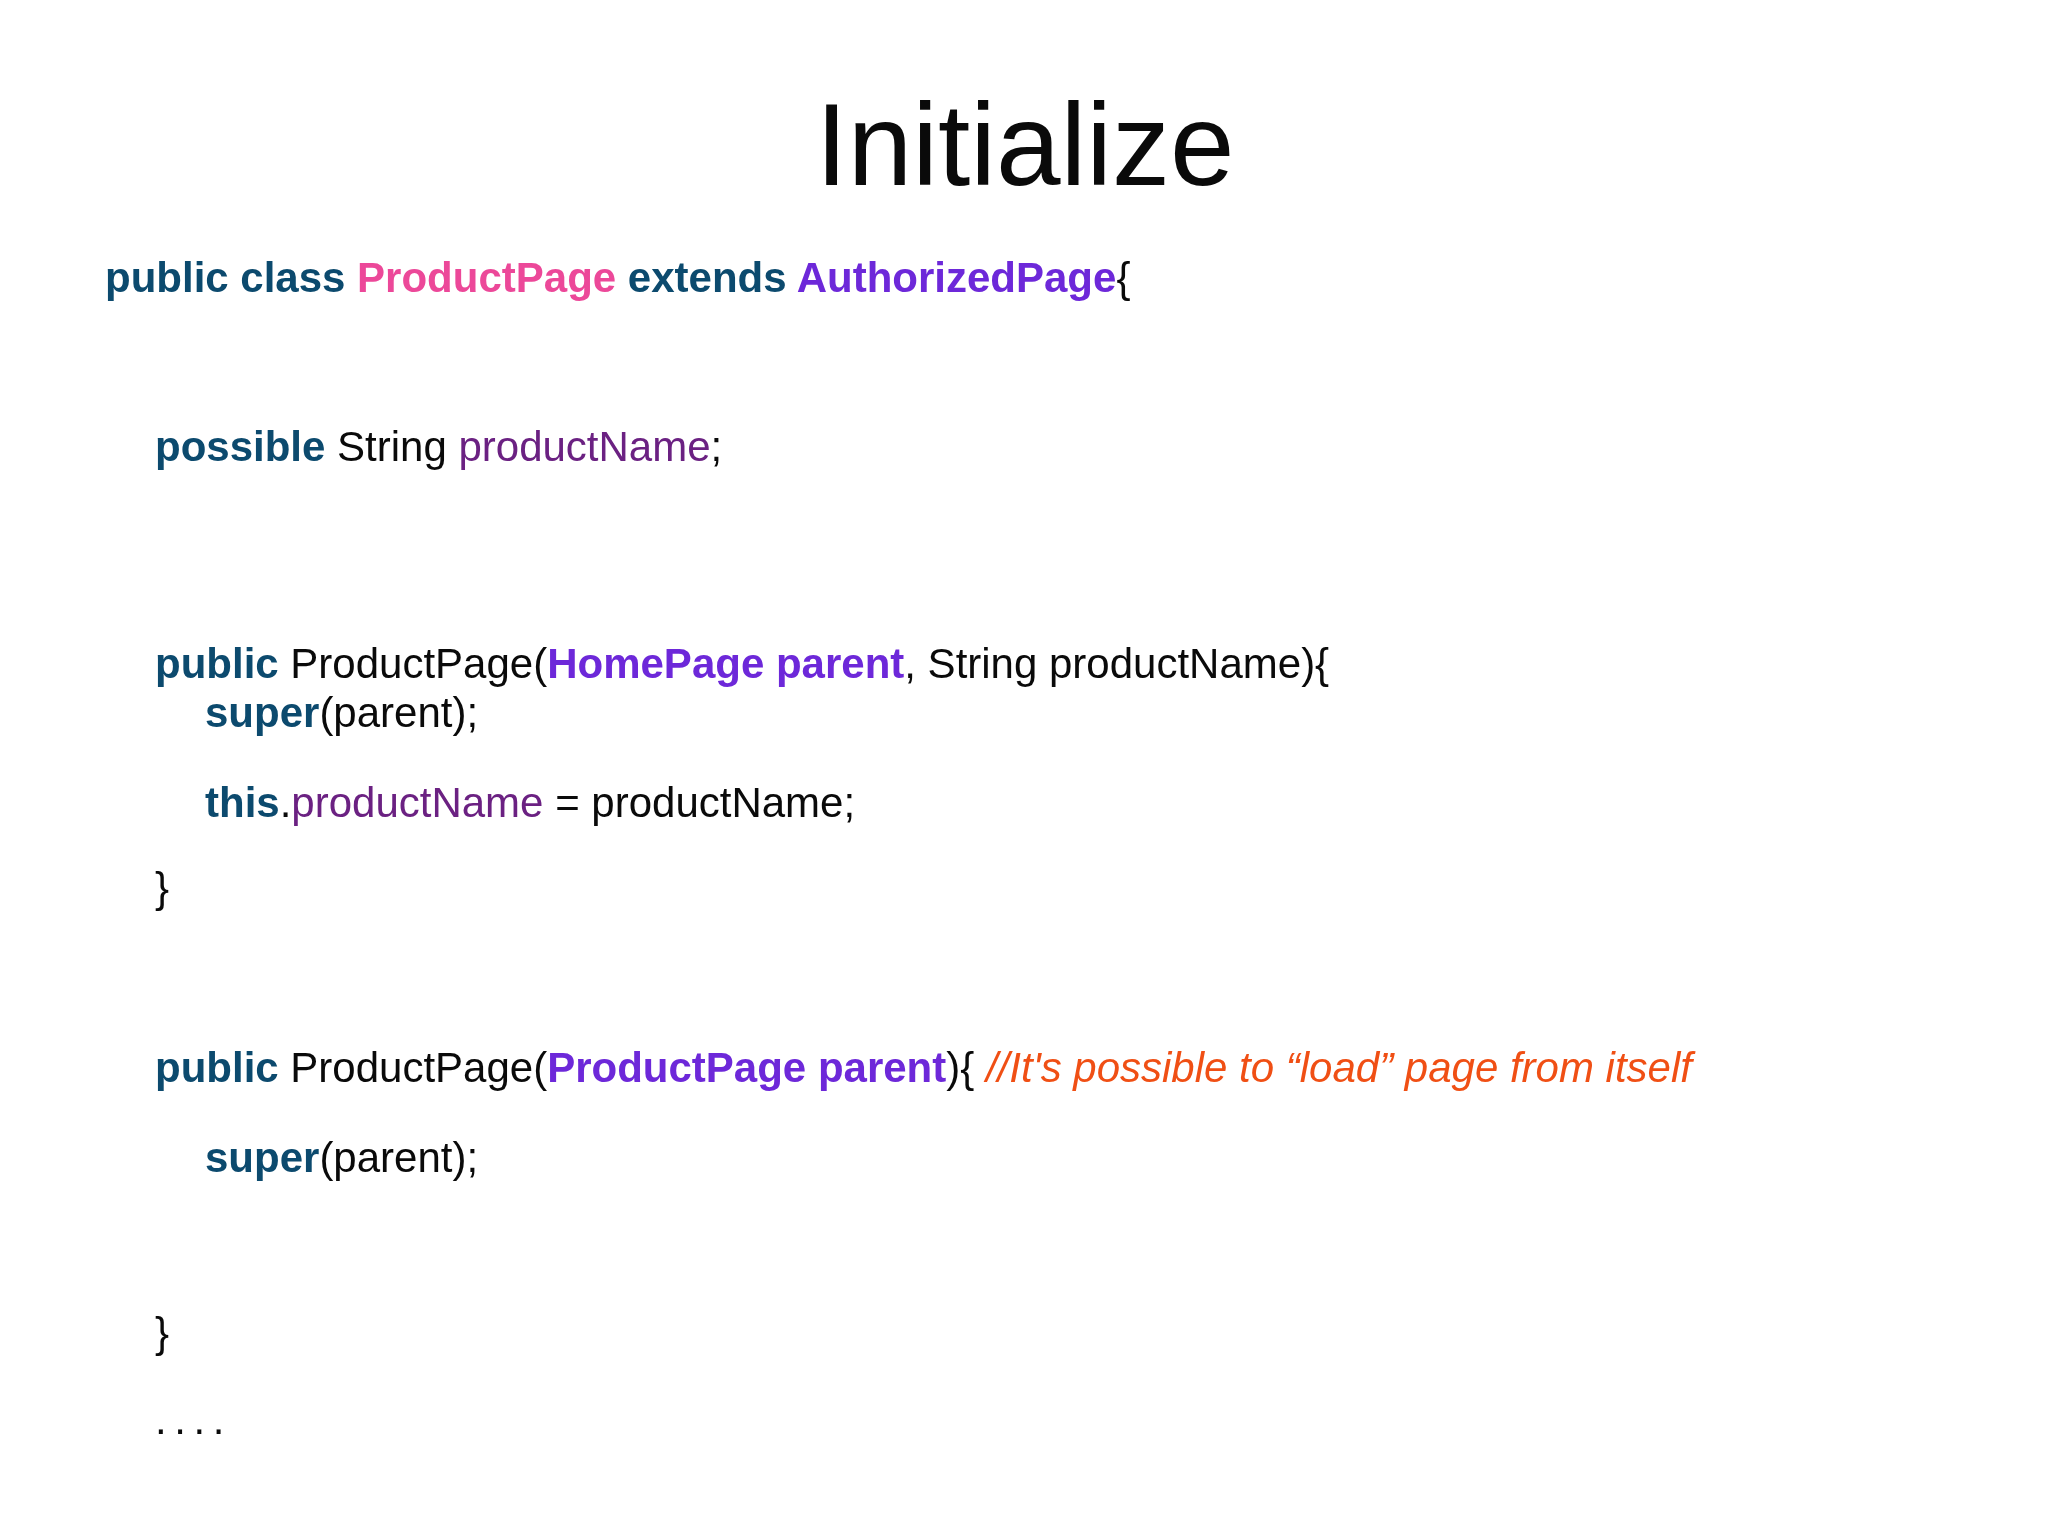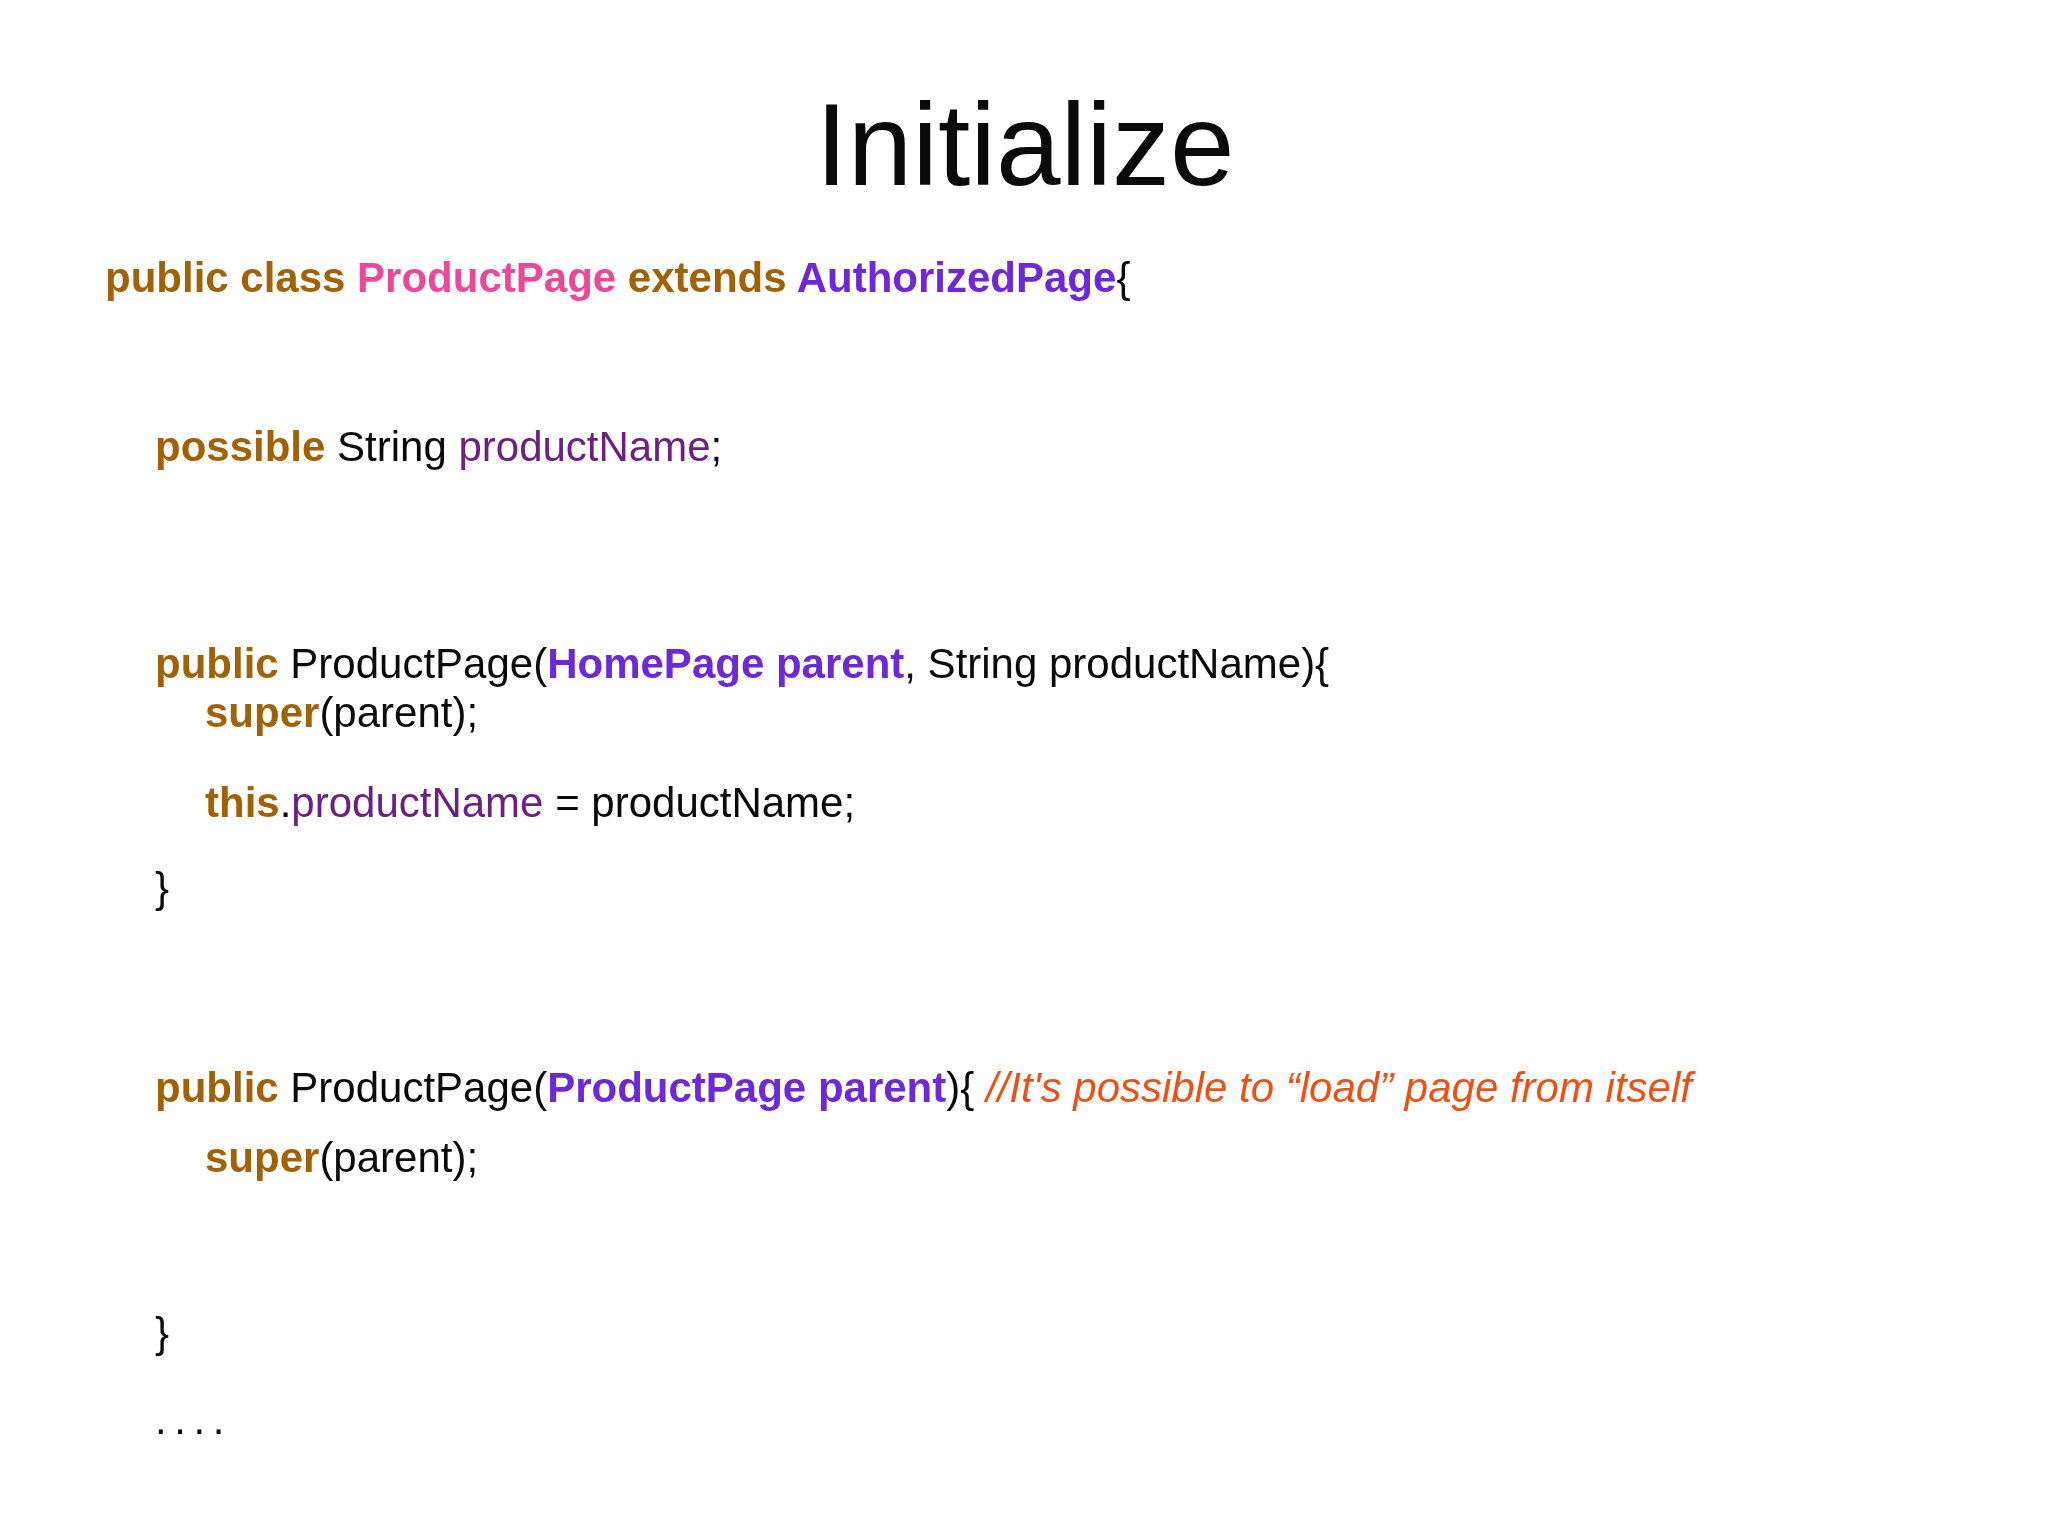--- a/index.html
+++ b/index.html
@@ -28,36 +28,36 @@
     color: #0a0a0a;
     letter-spacing: 0;
   }
   .code-line {
     position: absolute;
     font-size: 42px;
     line-height: 1;
     white-space: pre;
     color: #0a0a0a;
   }
-  .kw      { color: #a16207; font-weight: 700; }   
+  .kw      { color: #0c4a6e; font-weight: 700; }   
   .cls     { color: #ec4899; font-weight: 700; }   
   .type    { color: #6d28d9; font-weight: 700; }   
   .field   { color: #6b2182; font-weight: 400; }   
   .plain   { color: #0a0a0a; font-weight: 400; }
   .comment { color: #f04f14; font-weight: 400; font-style: italic; }
   .dots    { letter-spacing: 0.18em; }
 
   
   #ln-class-decl   { top: 257px;  left: 105px; }
   #ln-field-decl   { top: 426px;  left: 155px; }
   #ln-ctor1-sig    { top: 607px;  left: 155px; margin-top: 36px; }
   #ln-ctor1-super  { top: 692px;  left: 205px; }
   #ln-ctor1-assign { top: 782px;  left: 205px; }
   #ln-ctor1-close  { top: 867px;  left: 155px; }
-  #ln-ctor2-sig    { top: 1047px; left: 155px; margin-top: 20px; }
+  #ln-ctor2-sig    { top: 1047px; left: 155px; }
   #ln-ctor2-super  { top: 1137px; left: 205px; }
   #ln-ctor2-assign { top: 1227px; left: 205px; }
   #ln-ctor2-close  { top: 1312px; left: 155px; }
   #ln-ellipsis     { top: 1399px; left: 155px; }
 </style>
 </head>
 <body>
 
 <div class="slide">
 

